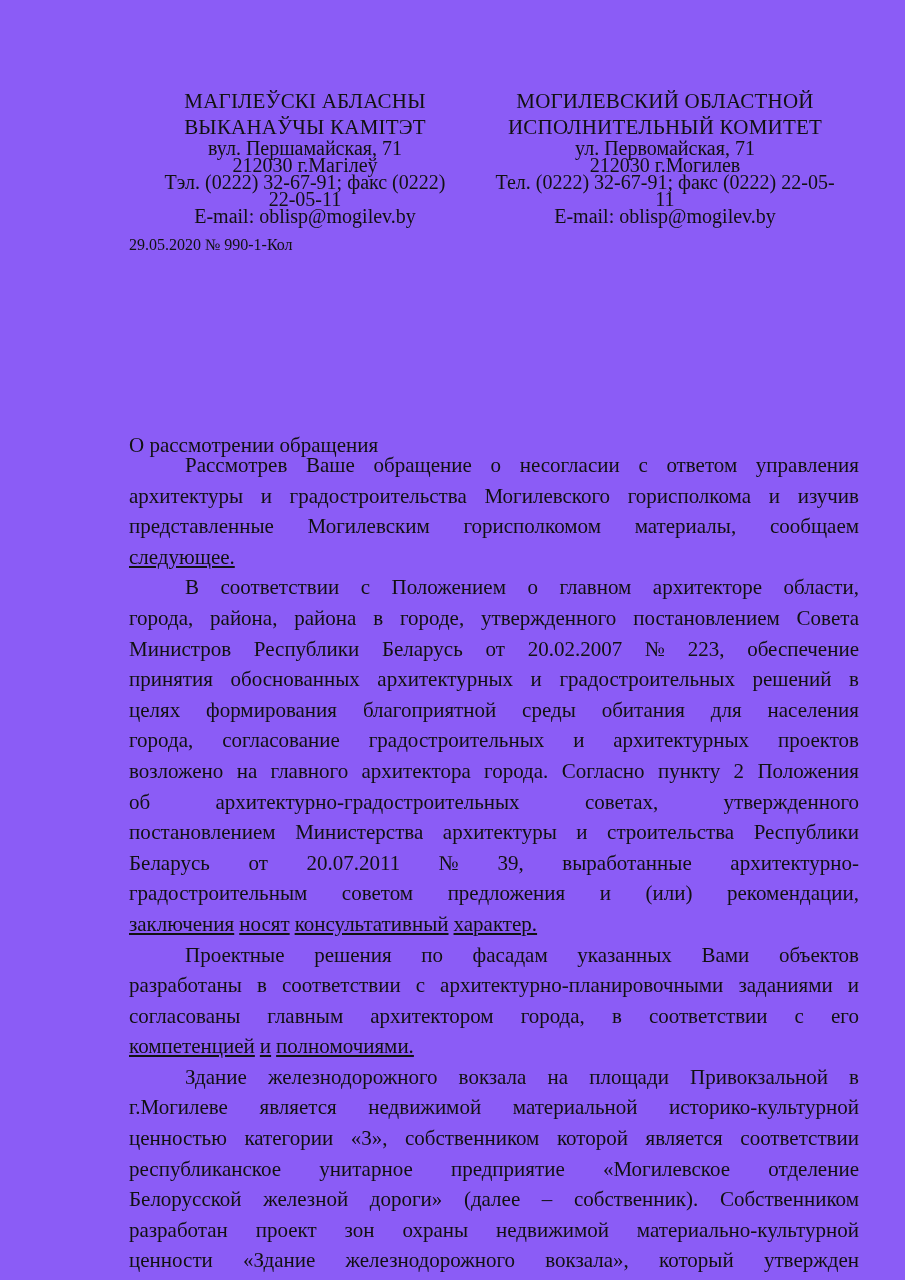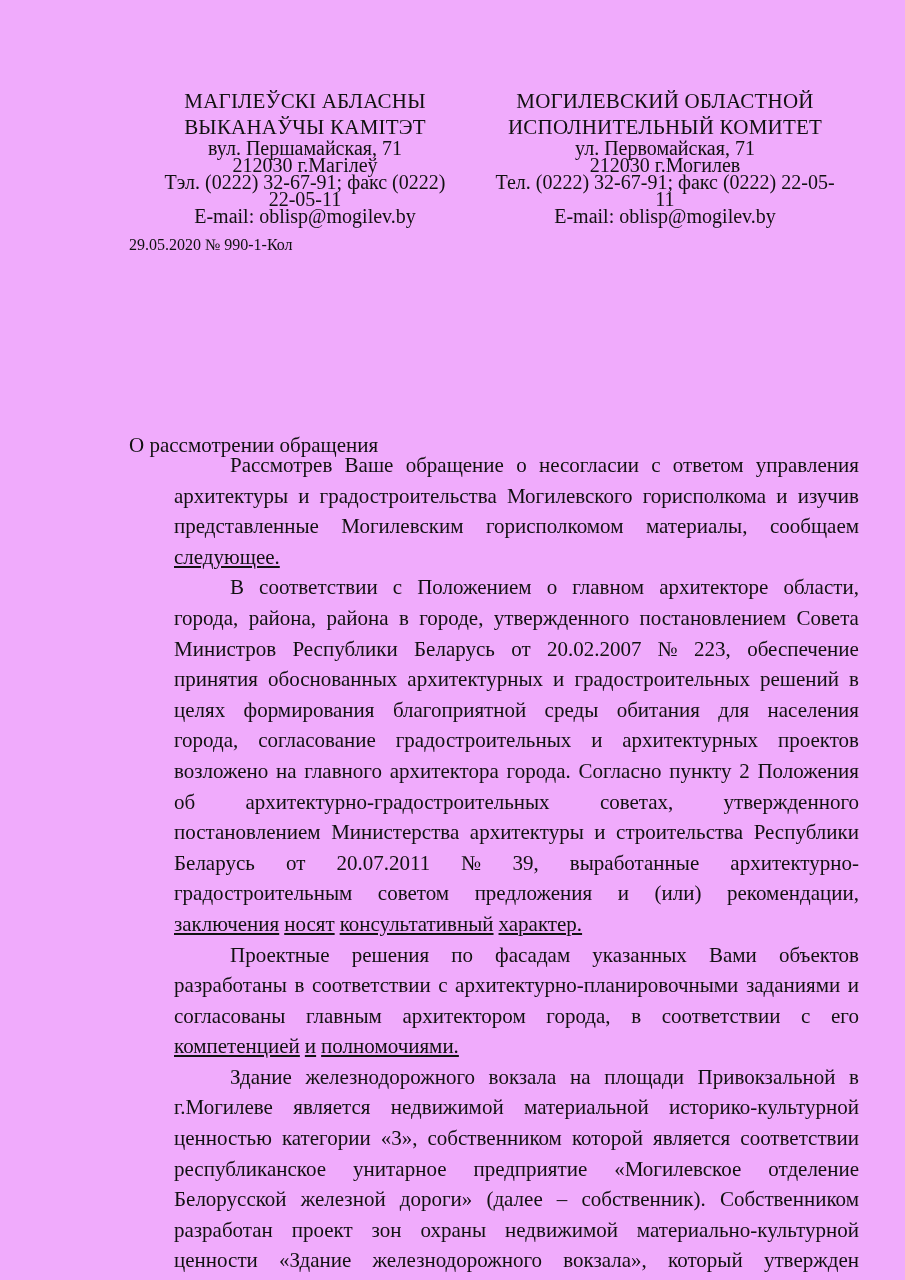--- a/index.html
+++ b/index.html
@@ -1,30 +1,30 @@
 <!DOCTYPE html>
 <html><head>
 <meta charset="utf-8">
 <style>
   html, body { margin: 0; padding: 0; background: #ffffff; }
   body { width: 905px; height: 1280px; position: relative; overflow: hidden; color: #111; font-family: "Liberation Serif", "DejaVu Serif", serif; }
-  .page { position: absolute; left: 0; top: 0; width: 905px; height: 1280px; background: #f0abfc; }
+  .page { position: absolute; left: 0; top: 0; width: 905px; height: 1280px; background: #8b5cf6; }
 
   .header-col { position: absolute; top: 88px; text-align: center; }
   .header-col.left { left: 150px; width: 310px; }
   .header-col.right { left: 490px; width: 350px; }
   .org-name { font-size: 21px; line-height: 26px; letter-spacing: 0.2px; }
   .addr { font-size: 20px; line-height: 17px; }
 
   .regnum { position: absolute; left: 129px; top: 232px; font-size: 16px; line-height: 26px; }
 
   .subject { position: absolute; left: 129px; top: 400px; font-size: 21px; line-height: 26px; margin-top: 32px; }
 
   .body { position: absolute; left: 129px; top: 450px; width: 730px; font-size: 21px; }
-  .line { display: block; height: 30.6px; line-height: 30.6px; text-align: justify; text-align-last: justify; white-space: nowrap; margin-left: 45px; }
+  .line { display: block; height: 30.6px; line-height: 30.6px; text-align: justify; text-align-last: justify; white-space: nowrap; }
   .line.last { text-align-last: left; }
   .line.indent { padding-left: 56px; }
   
   .line { display: flex; justify-content: space-between; }
   .line.last { justify-content: flex-start; gap: 5px; text-decoration: underline; }
   .w { display: inline-block; }
 </style>
 </head>
 <body>
 

